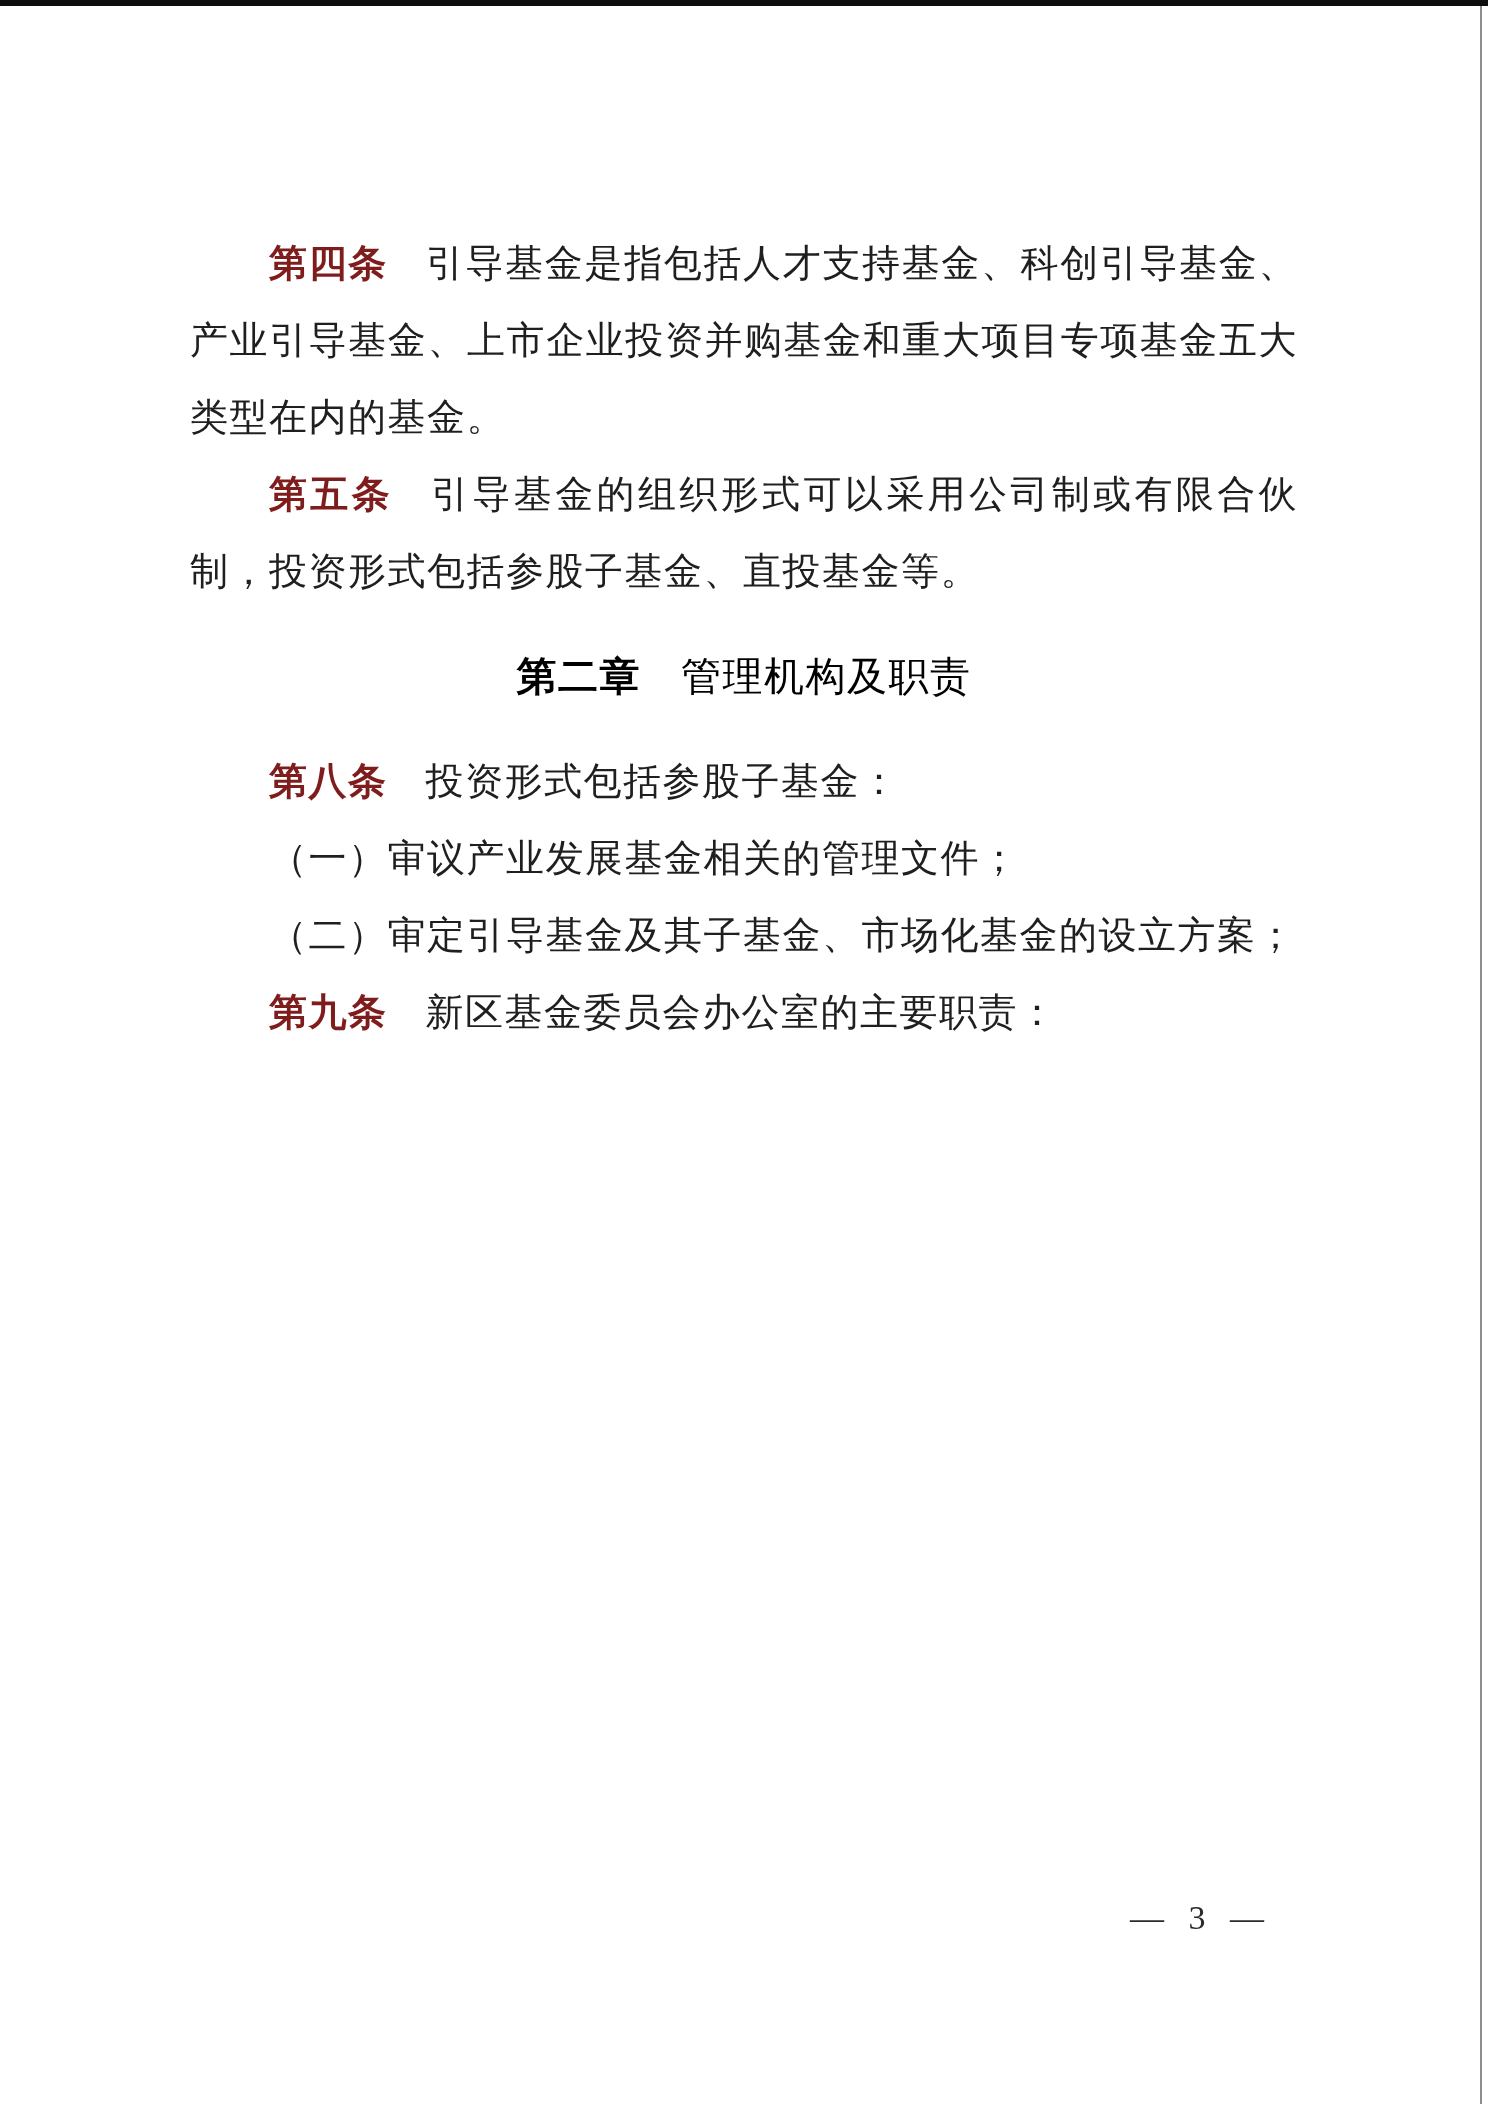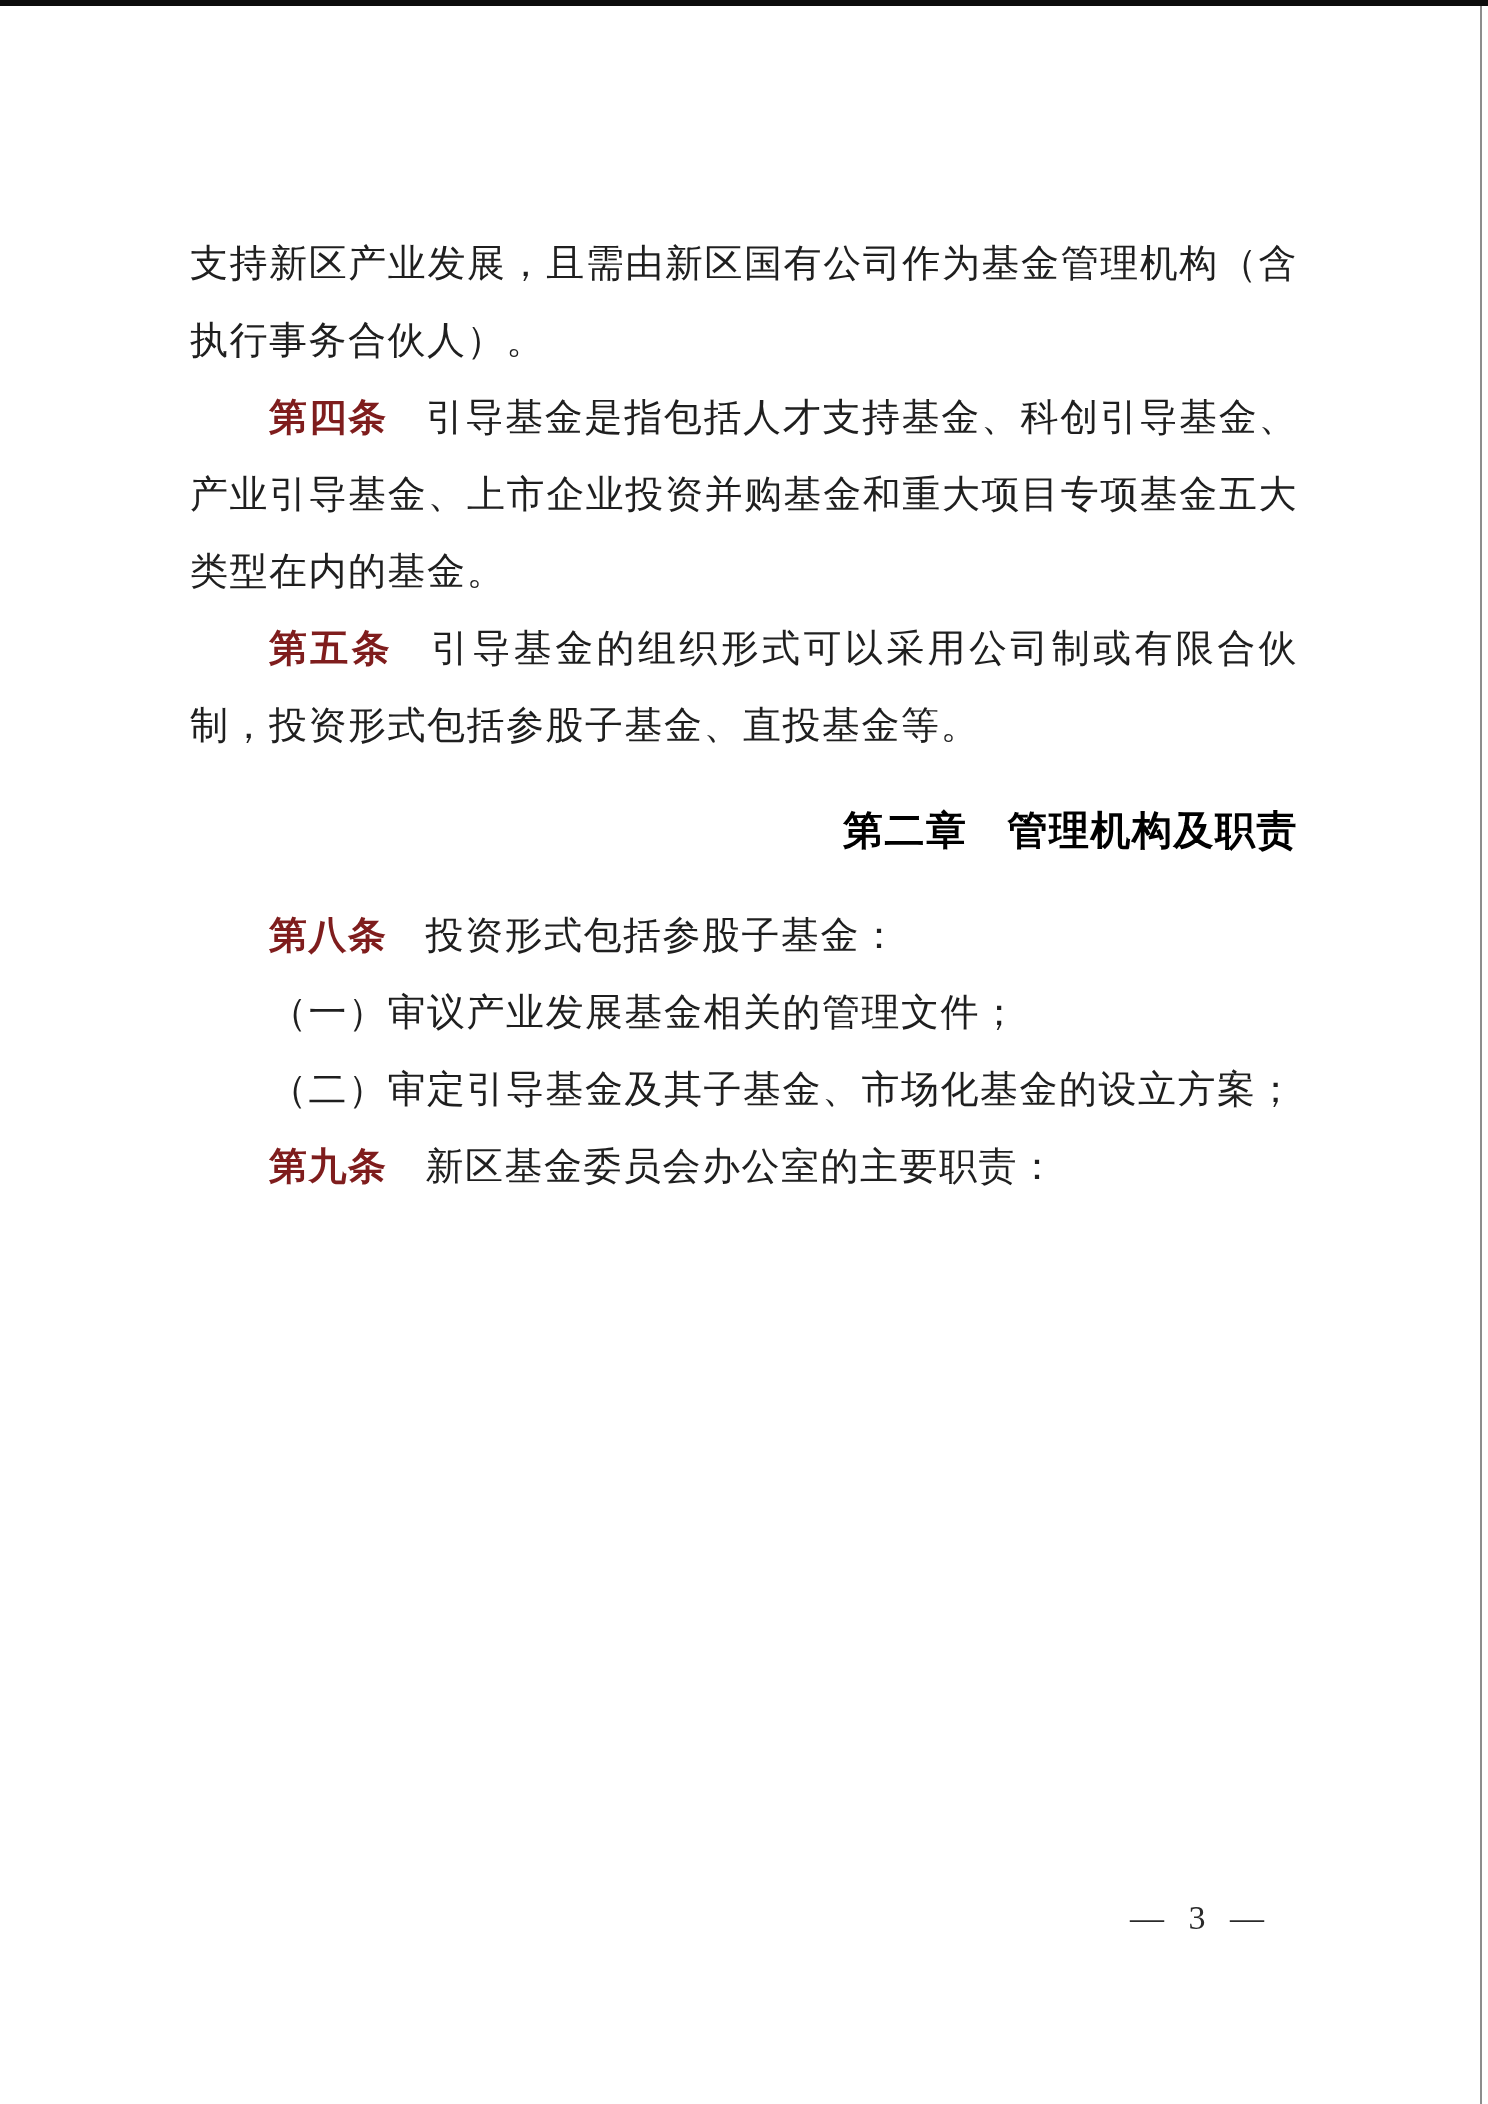--- a/index.html
+++ b/index.html
@@ -36,25 +36,25 @@
   .para { margin: 0; }
   .para.indent { text-indent: 79px; }
   .lead {
     font-family: "Liberation Sans", sans-serif;
     font-weight: 700;
     color: #7f1d1d;
     margin-right: 38px;
   }
   .chapter {
     margin: 28px 0;
-    text-align: right;
+    text-align: center;
     text-indent: 0;
     font-size: 40px;
     line-height: 77px;
-    font-weight: 700;
+    font-weight: 400;
     font-family: "Liberation Sans", sans-serif;
     color: #000;
   }
   .chapter-label { margin-right: 40px; }
   .page-number {
     position: absolute;
     left: 1130px; top: 1898px;
     font-size: 34px;
     line-height: 40px;
     color: #2a2a2a;
@@ -63,21 +63,20 @@
     font-family: "Liberation Serif", serif;
   }
 </style>
 </head>
 <body>
 
 <div class="page">
   <div class="scan-top"></div>
   <div class="scan-right"></div>
   <div class="content" id="content">
-      <p class="para"><span>支持新区产业发展，且需由新区国有公司作为基金管理机构（含执行事务合伙人）。</span></p>
       <p class="para indent"><b class="lead">第四条</b><span>引导基金是指包括人才支持基金、科创引导基金、产业引导基金、上市企业投资并购基金和重大项目专项基金五大类型在内的基金。</span></p>
       <p class="para indent"><b class="lead">第五条</b><span>引导基金的组织形式可以采用公司制或有限合伙制，投资形式包括参股子基金、直投基金等。</span></p>
       <h2 class="chapter"><b class="chapter-label">第二章</b><span>管理机构及职责</span></h2>
       <p class="para indent"><b class="lead">第八条</b><span>投资形式包括参股子基金：</span></p>
       <p class="para indent"><span>（一）审议产业发展基金相关的管理文件；</span></p>
       <p class="para indent"><span>（二）审定引导基金及其子基金、市场化基金的设立方案；</span></p>
       <p class="para indent"><b class="lead">第九条</b><span>新区基金委员会办公室的主要职责：</span></p>
     </div>
   <div class="page-number">— 3 —</div>
 </div>

